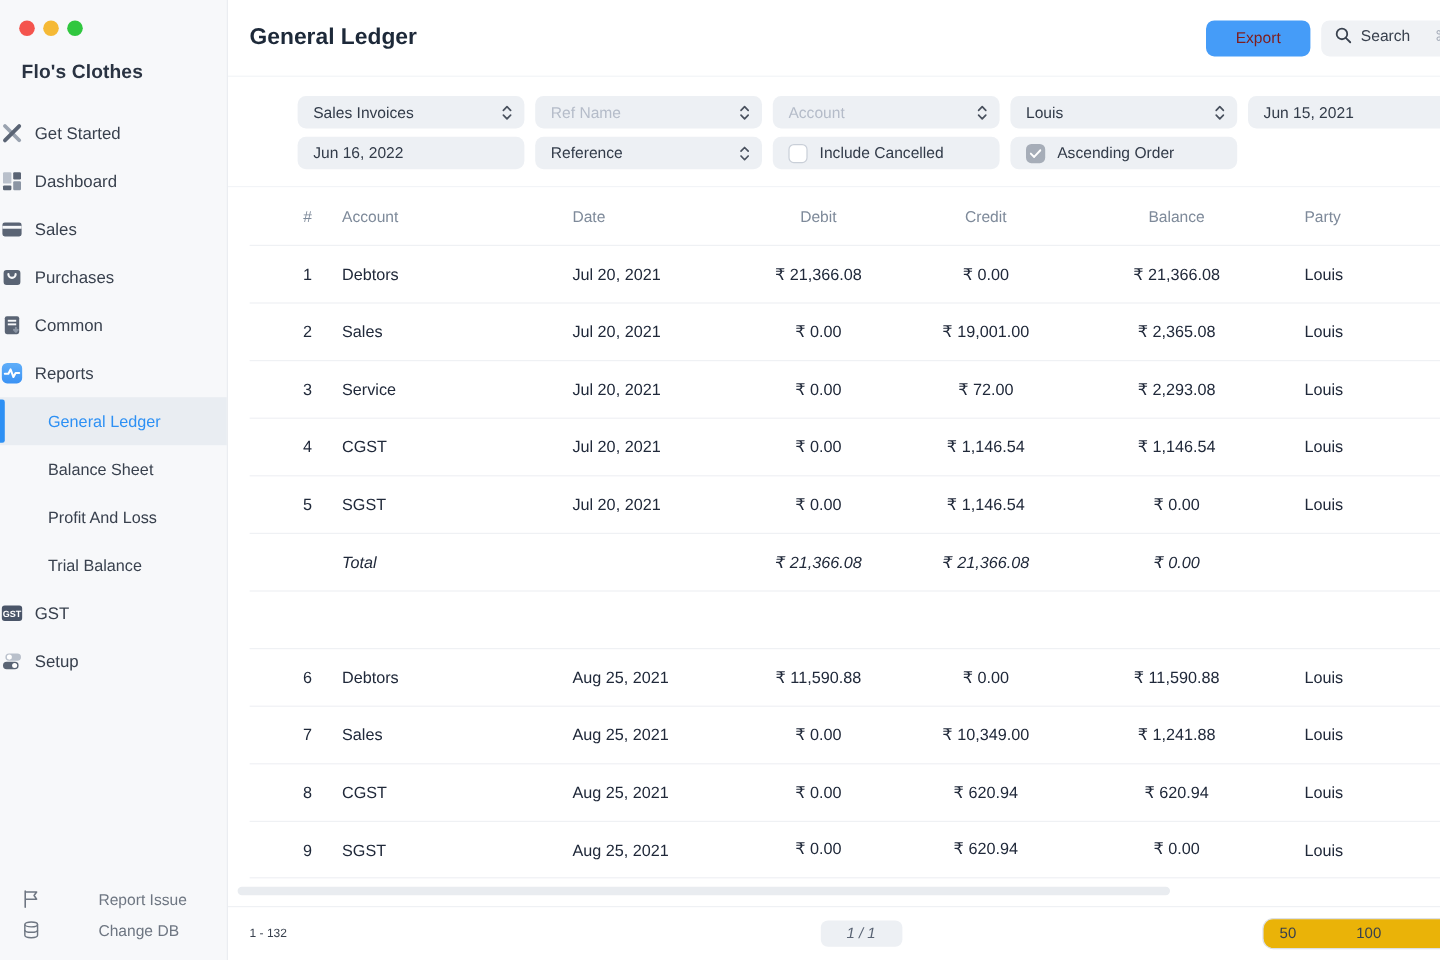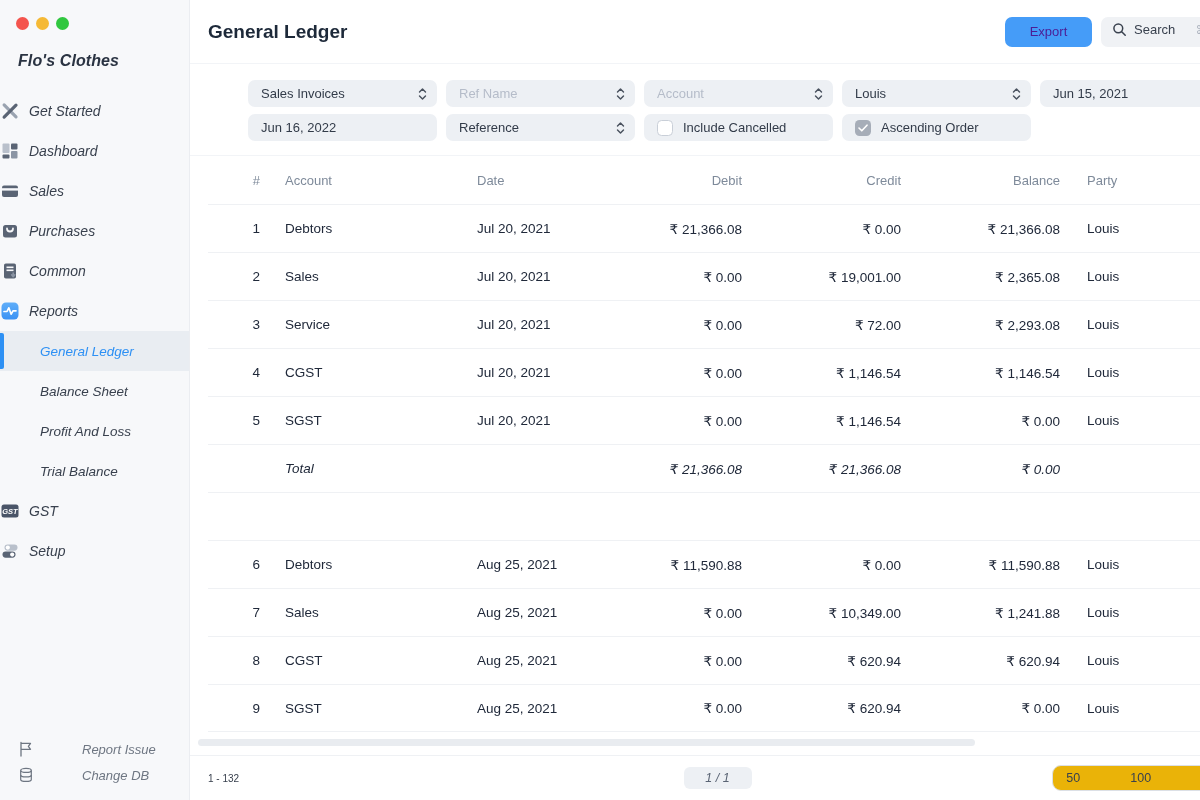--- a/index.html
+++ b/index.html
@@ -1,21 +1,21 @@
 <!DOCTYPE html>
 <html><head>
 <meta charset="utf-8">
 <style>
   * { margin:0; padding:0; box-sizing:border-box; }
   html,body { width:1200px; height:800px; overflow:hidden; background:#fff;
     font-family:"Liberation Sans","DejaVu Sans",sans-serif; }
   .app { width:1200px; height:800px; display:flex; }
 
   
-  .sidebar { width:190px; flex-shrink:0; background:#F7F8FA; border-right:1px solid #EBEDF1; position:relative;font-style:italic; }
+  .sidebar { width:190px; flex-shrink:0; background:#F7F8FA; border-right:1px solid #EBEDF1; position:relative; }
   .traffic { display:flex; gap:7px; padding:17px 0 0 16px; }
   .dot { width:13px; height:13px; border-radius:50%; }
   .dot.red { background:#F4544D; } .dot.yellow { background:#F5B935; } .dot.green { background:#30C73F; }
   .ws-title { margin:22px 0 0 18px; font-size:16px; font-weight:700; color:#2A3342; letter-spacing:.1px; }
   .nav { margin-top:21px; }
   .nav-item { height:40px; display:flex; align-items:center; padding-left:1px; cursor:default; }
   .nav-icon { width:18px; height:18px; margin-right:10px; display:flex; align-items:center; justify-content:center; flex-shrink:0; }
   .nav-label { font-size:14px; color:#39414E; }
   .sub-item { height:40px; display:flex; align-items:center; padding-left:40px; font-size:13.5px; color:#39414E; position:relative; }
   .sub-item.active { background:#E9EDF2; color:#2D90F4; }
@@ -23,21 +23,21 @@
   .side-footer { position:absolute; left:18px; bottom:12px; }
   .side-link { height:26px; display:flex; align-items:center; font-size:13px; color:#6E7682;gap:40px; }
   .side-link .nav-icon { width:16px; height:16px; margin-right:8px; }
 
   
   .main { flex:1; display:flex; flex-direction:column; position:relative; background:#fff; }
 
   .topbar { height:64px; display:flex; align-items:center; padding:0 16px 0 18px; border-bottom:1px solid #F2F4F7; }
   .page-title { font-size:19px; font-weight:700; color:#1D2939; }
   .topbar-right { margin-left:auto; display:flex; gap:9px; }
-  .btn-export { width:87px; height:30px; background:#459CF8; color:#4c1d95; border:none; border-radius:7px;
+  .btn-export { width:87px; height:30px; background:#459CF8; color:#7f1d1d; border:none; border-radius:7px;
     font-size:13px; font-family:inherit; cursor:pointer;margin-left:19px; }
   .search-box { width:128px; height:30px; background:#F0F2F5; border-radius:7px; display:flex; align-items:center;
     padding:0 10px 4px 11px; gap:7px; cursor:pointer; }
   .search-label { font-size:13px; color:#39414E; }
   .search-kbd { margin-left:auto; font-size:12px; color:#A9B0BC; white-space:nowrap; }
 
   
   .filters { padding:16px 16px 14px 18px; border-bottom:1px solid #F2F4F7; display:flex; flex-direction:column; gap:7px; }
   .filter-row { display:flex; gap:9px;margin-left:40px; }
   .chip { width:189px; height:27px; background:#EDF0F4; border-radius:7px; display:flex; align-items:center;
@@ -54,21 +54,21 @@
   .table-area { flex:1; position:relative; padding-left:18px; overflow:hidden; }
   .grid-row { display:grid; grid-template-columns:52px 217px 145px 120px 159px 159px 130px; align-items:center; }
   .thead { height:48px; font-size:13px; color:#7E8A9A; }
   .trow { height:48px; border-top:1px solid #EFF1F4; font-size:13.5px; color:#20293A; }
   .trow:last-child { border-bottom:1px solid #EFF1F4; }
   .trow.total { font-style:italic; }
   .trow.spacer { border-top:1px solid #EFF1F4; }
   .cell { white-space:nowrap; }
   .c-num { text-align:right; }
   .c-account { padding-left:25px; }
-  .c-debit,.c-credit,.c-balance { text-align:right; }
+  .c-debit,.c-credit,.c-balance { text-align:center; }
   .c-party { padding-left:27px; }
 
   .vscroll { position:absolute; top:207px; right:2px; width:7px; height:46px; background:#E9ECF0; border-radius:4px; }
   .hscroll { position:absolute; left:8px; bottom:54px; width:777px; height:7px; background:#E9ECF0; border-radius:4px; }
 
   
   .footer { height:45px; border-top:1px solid #EFF1F4; display:flex; align-items:center;
     padding:0 16px 0 18px; position:relative; }
   .range { font-size:10px; color:#39414E; }
   .page-pill { position:absolute; left:50%; transform:translateX(-50%); width:68px; height:22px;

